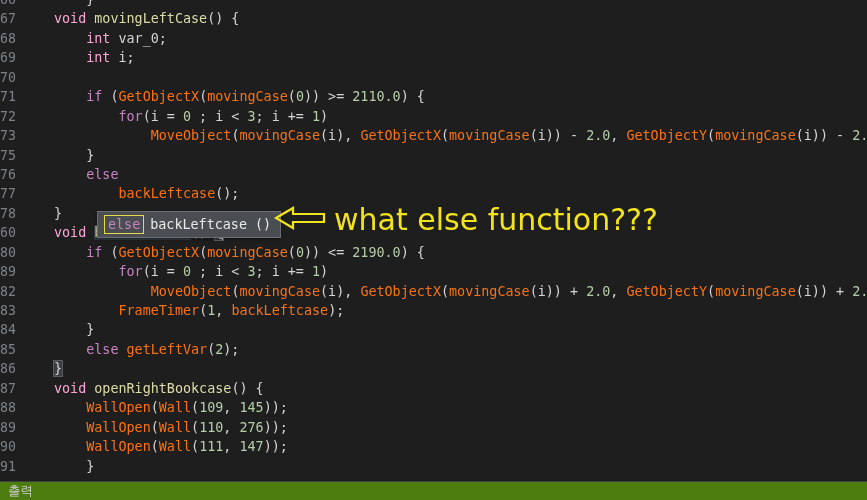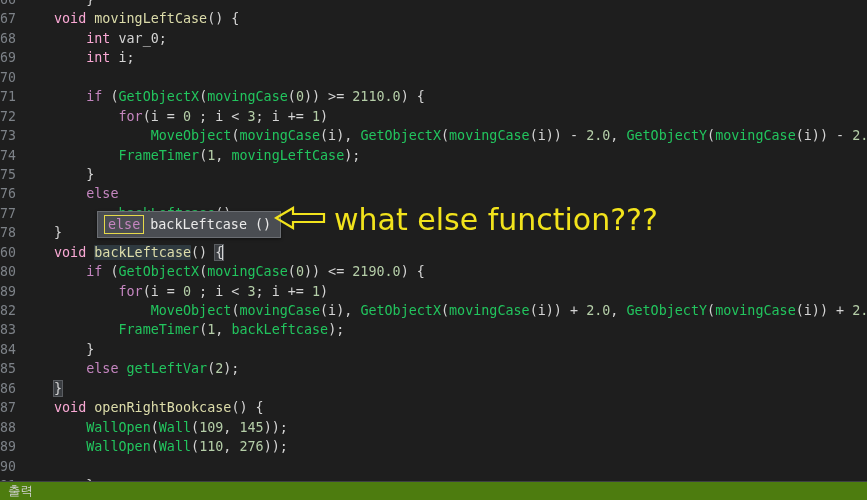--- a/index.html
+++ b/index.html
@@ -30,21 +30,21 @@
   }
   .src{
     position:absolute;left:54px;top:0;white-space:pre;
     color:#d4d4d4;font-family:"DejaVu Sans Mono","Liberation Mono",monospace;
     letter-spacing:0px;
   }
   
   .kw{color:#f9a8d4;}        
   .ctl{color:#c586c0;}       
   .fn{color:#dcdcaa;}        
-  .call{color:#22c55e;margin-top:35px;}      
+  .call{color:#f97316;margin-top:35px;}      
   .num{color:#b5cea8;}       
   .pl{color:#d4d4d4;}
 
   .occ{background:#2f3a40;border-radius:1px;}
   .brkt{
     background:#3a3d41;outline:1px solid #5a5d61;
   }
   .caret{
     display:inline-block;width:1px;height:15px;vertical-align:-3px;
     background:#d4d4d4;margin-left:-1px;
@@ -109,37 +109,36 @@
     <div class="gutter-bg"></div>
     <div class="code-rows" id="code-rows">
         <div class="row"><span class="ln">66</span><span class="src"><span class="pl">    }</span></span></div>
         <div class="row"><span class="ln">67</span><span class="src"><span class="kw">void </span><span class="fn">movingLeftCase</span><span class="pl">() {</span></span></div>
         <div class="row"><span class="ln">68</span><span class="src"><span class="pl">    </span><span class="kw">int </span><span class="pl">var_0;</span></span></div>
         <div class="row"><span class="ln">69</span><span class="src"><span class="pl">    </span><span class="kw">int </span><span class="pl">i;</span></span></div>
         <div class="row"><span class="ln">70</span><span class="src"><span class="pl"></span></span></div>
         <div class="row"><span class="ln">71</span><span class="src"><span class="pl">    </span><span class="ctl">if</span><span class="pl"> (</span><span class="call">GetObjectX</span><span class="pl">(</span><span class="call">movingCase</span><span class="pl">(</span><span class="num">0</span><span class="pl">)) &gt;= </span><span class="num">2110.0</span><span class="pl">) {</span></span></div>
         <div class="row"><span class="ln">72</span><span class="src"><span class="pl">        </span><span class="ctl">for</span><span class="pl">(i = </span><span class="num">0</span><span class="pl"> ; i &lt; </span><span class="num">3</span><span class="pl">; i += </span><span class="num">1</span><span class="pl">)</span></span></div>
         <div class="row"><span class="ln">73</span><span class="src"><span class="pl">            </span><span class="call">MoveObject</span><span class="pl">(</span><span class="call">movingCase</span><span class="pl">(i), </span><span class="call">GetObjectX</span><span class="pl">(</span><span class="call">movingCase</span><span class="pl">(i)) - </span><span class="num">2.0</span><span class="pl">, </span><span class="call">GetObjectY</span><span class="pl">(</span><span class="call">movingCase</span><span class="pl">(i)) - </span><span class="num">2.0</span></span></div>
-        <div class="row"><span class="ln">74</span><span class="src"><span class="pl">        </span><span class="call">FrameTimer</span><span class="pl">(</span><span class="num">1</span><span class="pl">, </span><span class="call">movingLeftCase</span><span class="pl">);</span></span></div>
         <div class="row"><span class="ln">75</span><span class="src"><span class="pl">    }</span></span></div>
         <div class="row"><span class="ln">76</span><span class="src"><span class="pl">    </span><span class="ctl">else</span></span></div>
         <div class="row"><span class="ln">77</span><span class="src"><span class="pl">        </span><span class="call">backLeftcase</span><span class="pl">();</span></span></div>
         <div class="row"><span class="ln">78</span><span class="src"><span class="pl">}</span></span></div>
         <div class="row"><span class="ln">60</span><span class="src"><span class="kw">void </span><span class="fn occ">backLeftcase</span><span class="pl">() </span><span class="pl brkt">{</span><span class="caret"></span></span></div>
         <div class="row"><span class="ln">80</span><span class="src"><span class="pl">    </span><span class="ctl">if</span><span class="pl"> (</span><span class="call">GetObjectX</span><span class="pl">(</span><span class="call">movingCase</span><span class="pl">(</span><span class="num">0</span><span class="pl">)) &lt;= </span><span class="num">2190.0</span><span class="pl">) {</span></span></div>
         <div class="row"><span class="ln">89</span><span class="src"><span class="pl">        </span><span class="ctl">for</span><span class="pl">(i = </span><span class="num">0</span><span class="pl"> ; i &lt; </span><span class="num">3</span><span class="pl">; i += </span><span class="num">1</span><span class="pl">)</span></span></div>
         <div class="row"><span class="ln">82</span><span class="src"><span class="pl">            </span><span class="call">MoveObject</span><span class="pl">(</span><span class="call">movingCase</span><span class="pl">(i), </span><span class="call">GetObjectX</span><span class="pl">(</span><span class="call">movingCase</span><span class="pl">(i)) + </span><span class="num">2.0</span><span class="pl">, </span><span class="call">GetObjectY</span><span class="pl">(</span><span class="call">movingCase</span><span class="pl">(i)) + </span><span class="num">2.0</span></span></div>
         <div class="row"><span class="ln">83</span><span class="src"><span class="pl">        </span><span class="call">FrameTimer</span><span class="pl">(</span><span class="num">1</span><span class="pl">, </span><span class="call">backLeftcase</span><span class="pl">);</span></span></div>
         <div class="row"><span class="ln">84</span><span class="src"><span class="pl">    }</span></span></div>
         <div class="row"><span class="ln">85</span><span class="src"><span class="pl">    </span><span class="ctl">else</span><span class="pl"> </span><span class="call">getLeftVar</span><span class="pl">(</span><span class="num">2</span><span class="pl">);</span></span></div>
         <div class="row"><span class="ln">86</span><span class="src"><span class="pl brkt">}</span></span></div>
         <div class="row"><span class="ln">87</span><span class="src"><span class="kw">void </span><span class="fn">openRightBookcase</span><span class="pl">() {</span></span></div>
         <div class="row"><span class="ln">88</span><span class="src"><span class="pl">    </span><span class="call">WallOpen</span><span class="pl">(</span><span class="call">Wall</span><span class="pl">(</span><span class="num">109</span><span class="pl">, </span><span class="num">145</span><span class="pl">));</span></span></div>
         <div class="row"><span class="ln">89</span><span class="src"><span class="pl">    </span><span class="call">WallOpen</span><span class="pl">(</span><span class="call">Wall</span><span class="pl">(</span><span class="num">110</span><span class="pl">, </span><span class="num">276</span><span class="pl">));</span></span></div>
-        <div class="row"><span class="ln">90</span></div>
+        <div class="row"><span class="ln">90</span><span class="src"><span class="pl">    </span><span class="call">WallOpen</span><span class="pl">(</span><span class="call">Wall</span><span class="pl">(</span><span class="num">111</span><span class="pl">, </span><span class="num">147</span><span class="pl">));</span></span></div>
         <div class="row"><span class="ln">91</span><span class="src"><span class="pl">    }</span></span></div>
       </div>
   </div>
 
   <div class="tooltip">
     <span class="tt-kw">else</span>
     <span class="tt-sig">backLeftcase ()</span>
   </div>
 
   <div class="annot">

